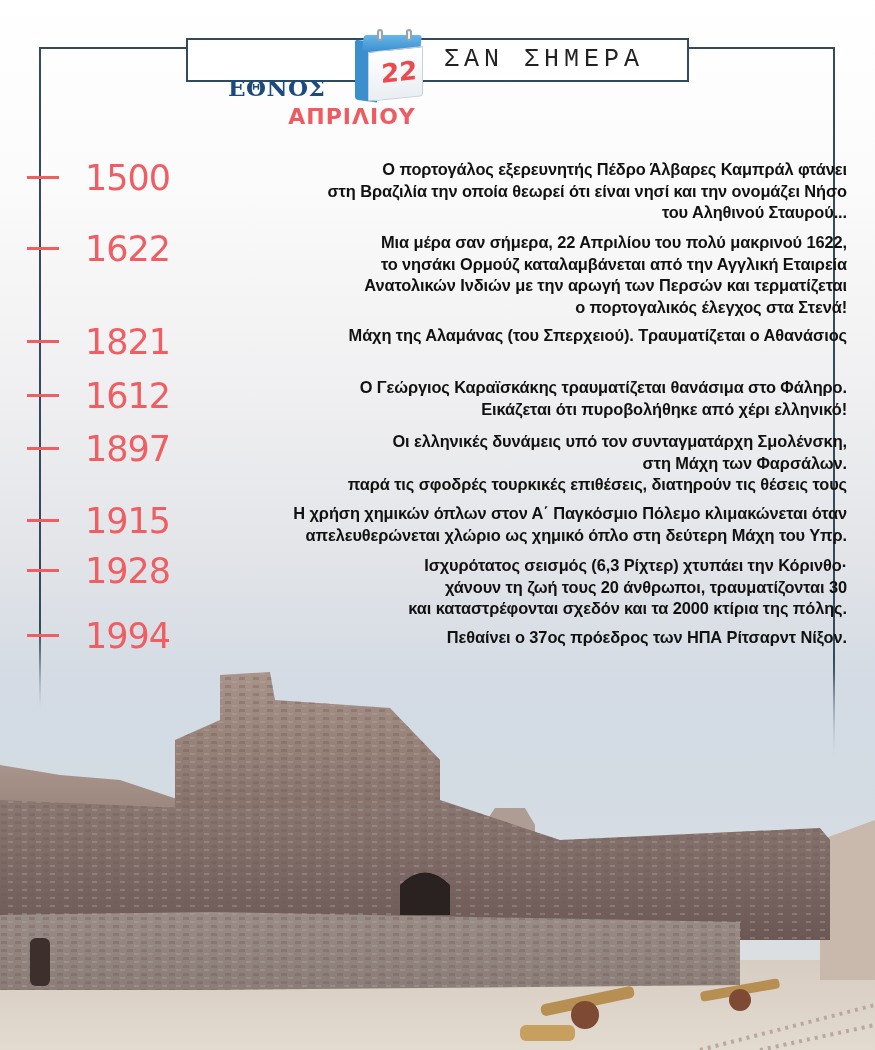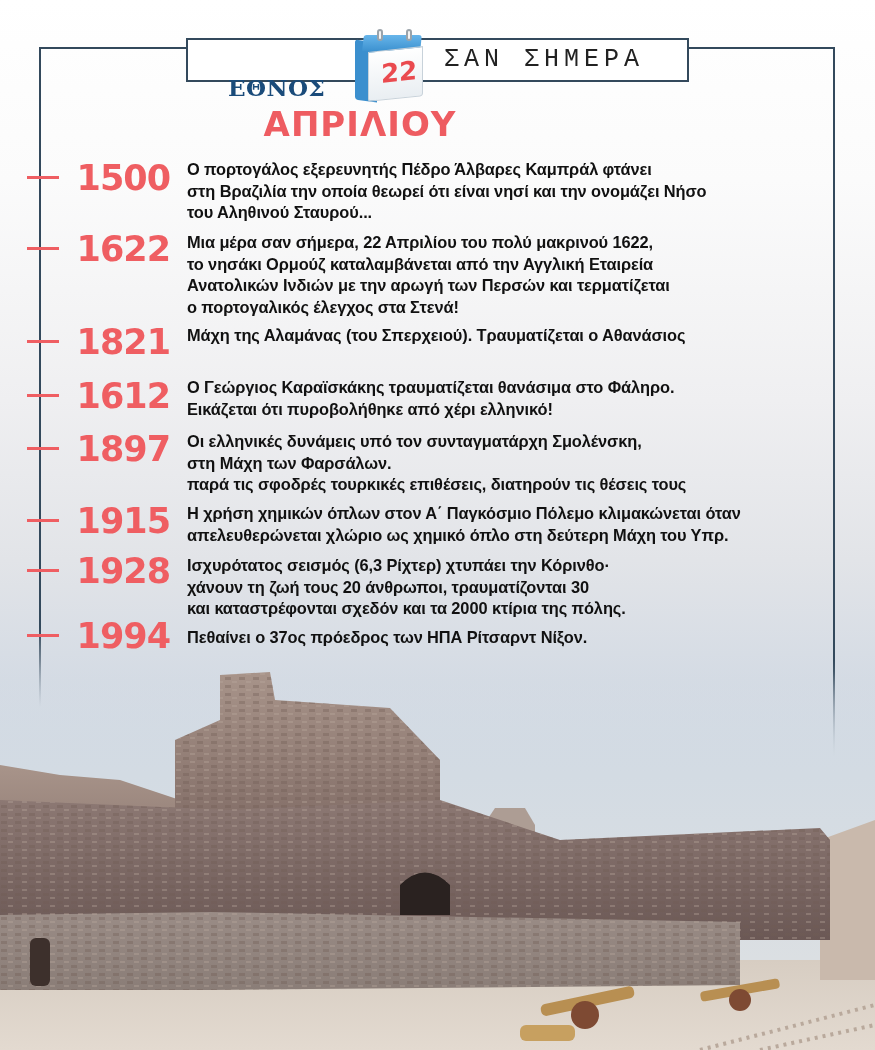--- a/index.html
+++ b/index.html
@@ -41,36 +41,36 @@
      border:1px solid #c8d2da; transform:skewY(-6deg); border-radius:0 0 3px 3px; }
   .cal-ring { position:absolute; top:4px; width:6px; height:12px; border:2px solid #9aa3aa; border-radius:3px; background:#f2f2f2; }
   .cal-ring.r1 { left:24px; } .cal-ring.r2 { left:53px; }
   .cal-num {
     position:absolute; left:20px; top:32px; width:52px; text-align:center;
     font-family:"DejaVu Sans", sans-serif; font-weight:bold; font-size:26px; color:#ea4a4f;
     transform:skewY(-6deg);
   }
   .month {
     position:absolute; left:0; width:704px; top:104px; text-align:center;
-    font-family:"DejaVu Sans", sans-serif; font-weight:bold; font-size:34px; color:#ee5c61; letter-spacing:1px;margin-left:8px;
+    font-family:"DejaVu Sans", sans-serif; font-weight:bold; font-size:22px; color:#ee5c61; letter-spacing:1px;
   }
 
   .event { position:absolute; left:0; width:875px; }
   .tick { position:absolute; left:27px; width:32px; height:3px; background:#ef5e62; }
   .year {
     position:absolute; right:705px; text-align:right; white-space:nowrap;
-    font-family:"DejaVu Sans", sans-serif; font-weight:bold; font-size:35px; color:#ef5e62; letter-spacing:-1px;
+    font-family:"DejaVu Sans", sans-serif; font-weight:normal; font-size:35px; color:#ef5e62; letter-spacing:-1px;
     line-height:40px;
   }
   .desc {
     position:absolute; left:187px; width:660px;
     font-family:"Liberation Sans", sans-serif; font-size:16.4px; line-height:21.5px; color:#111;
     font-weight:bold; letter-spacing:-0.1px;
   }
-  .desc span { display:block; white-space:nowrap; }
+  .desc span { display:block; white-space:nowrap;text-align:right; }
 
   
   .photo { position:absolute; left:0; top:660px; width:875px; height:390px; overflow:hidden; }
 </style>
 </head>
 <body>
 
 <div class="frame-top-left"></div>
 <div class="frame-top-right"></div>
 <div class="frame-left"></div>

